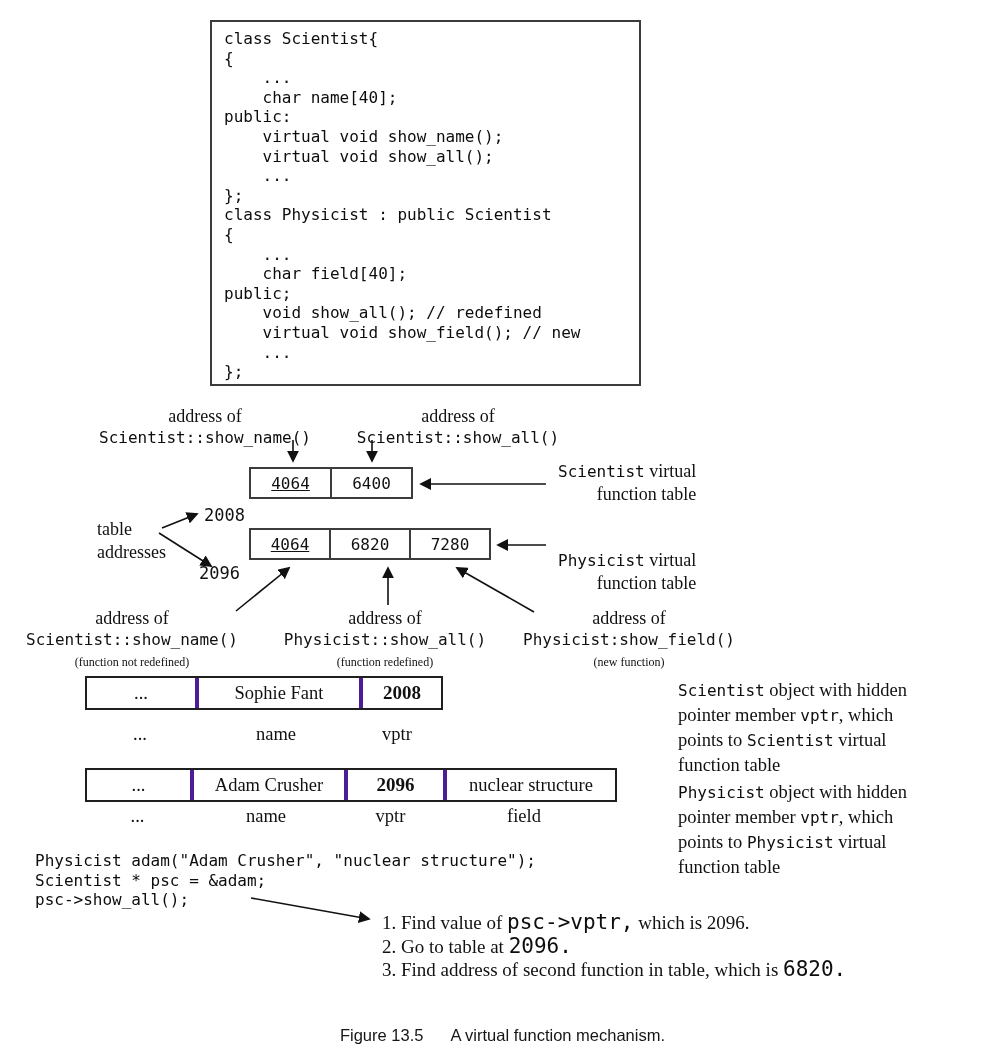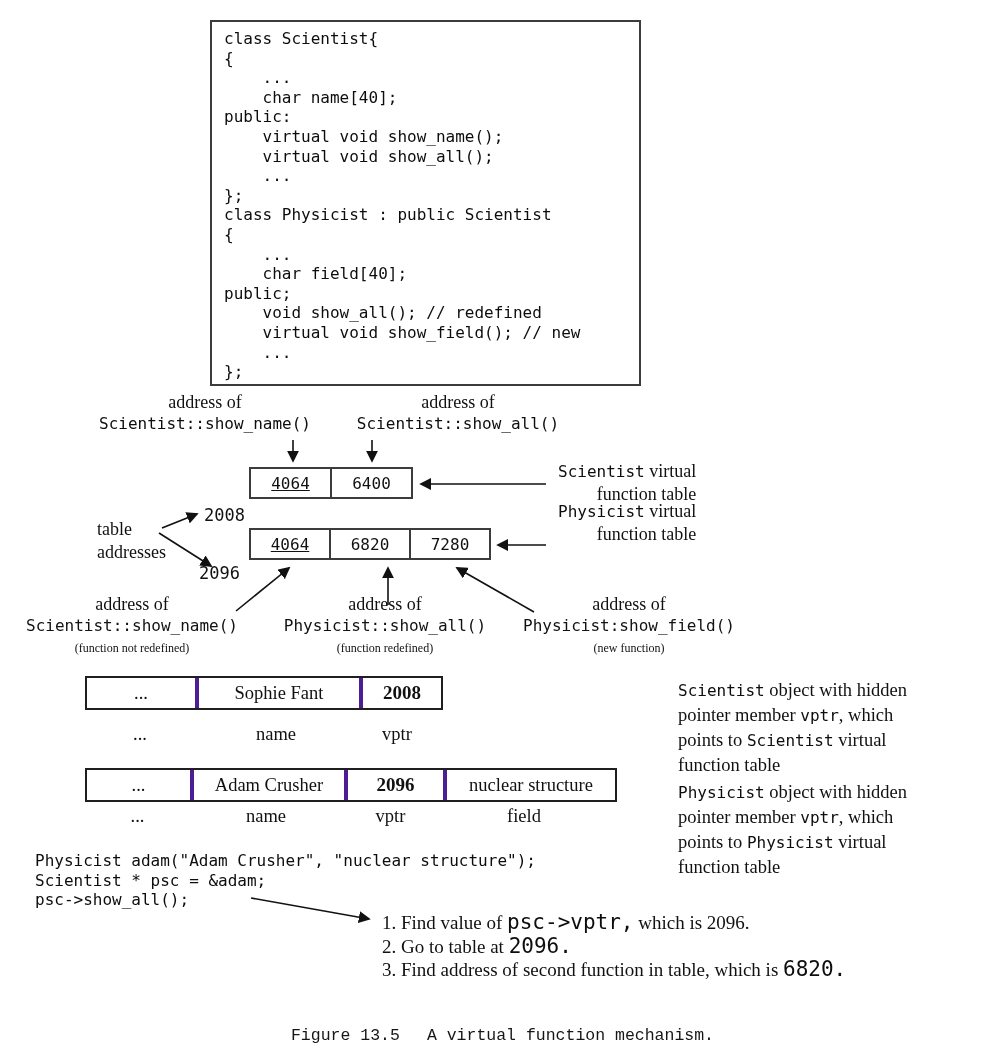--- a/index.html
+++ b/index.html
@@ -20,35 +20,35 @@
   .vtable .cell:first-child{border-left:none;text-decoration:underline;}
   
   .objtable{display:flex;border:2px solid #1f1f1f;background:#fff;}
   .objtable .cell{height:30px;display:flex;align-items:center;justify-content:center;
                   font-size:18.5px;border-left:4px solid #4c1d95;}
   .objtable .cell:first-child{border-left:none;}
   .objtable .cell.bold{font-weight:bold;font-size:19px;}
   .objlabels{display:flex;font-size:18.5px;}
   .objlabels div{text-align:center;}
   
-  .centered{text-align:center;}
+  .centered{text-align:center;margin-top:14px;}
   .serif17{font-size:18px;line-height:21px;}
   .func-label .caption{font-size:18px;line-height:21px;}
   .func-label .fn{font-family:"DejaVu Sans Mono",monospace;font-size:16px;line-height:22px;}
   .func-label .note{font-size:12px;line-height:22px;}
   .vt-label{font-size:18px;line-height:23px;text-align:right;}
   .vt-label .mono{font-size:16px;}
   .addr{font-family:"DejaVu Sans Mono",monospace;font-size:17px;}
   .annot{font-size:18.5px;line-height:25px;}
   .annot .mono{font-size:16px;}
   .steps{font-size:19px;line-height:23.5px;}
   .steps .mono{font-size:21px;}
   .step-line{white-space:nowrap;}
   .caption-row{display:flex;justify-content:center;gap:27px;
-               font-family:Liberation Mono, monospace;font-size:16.5px;color:#161616;}
+               font-family:Liberation Sans, sans-serif;font-size:16.5px;color:#161616;}
   svg.overlay{position:absolute;left:0;top:0;pointer-events:none;}
 </style>
 </head>
 <body>
 
 <div id="canvas">
 
   <div class="abs code-box" style="left:210px;top:20px;width:431px;height:366px;">
     <div class="codeblock">class Scientist{
 {
@@ -93,21 +93,21 @@
     <div>table</div>
     <div>addresses</div>
   </div>
   <div class="abs addr" style="left:199px;top:563px;">2096</div>
 
   <div class="abs vtable" style="left:249px;top:528px;">
     <div class="cell" style="width:78px;">4064</div>
     <div class="cell" style="width:78px;">6820</div>
     <div class="cell" style="width:78px;">7280</div>
   </div>
-  <div class="abs vt-label" style="left:558px;top:500px;">
+  <div class="abs vt-label" style="left:558px;top:549px;">
     <div><span class="mono">Physicist</span><span> virtual</span></div>
     <div>function table</div>
   </div>
 
   <div class="abs centered func-label" style="left:14px;top:594px;width:236px;">
     <div class="caption">address of</div>
     <div class="fn">Scientist::show_name()</div>
     <div class="note">(function not redefined)</div>
   </div>
   <div class="abs centered func-label" style="left:262px;top:594px;width:246px;">

